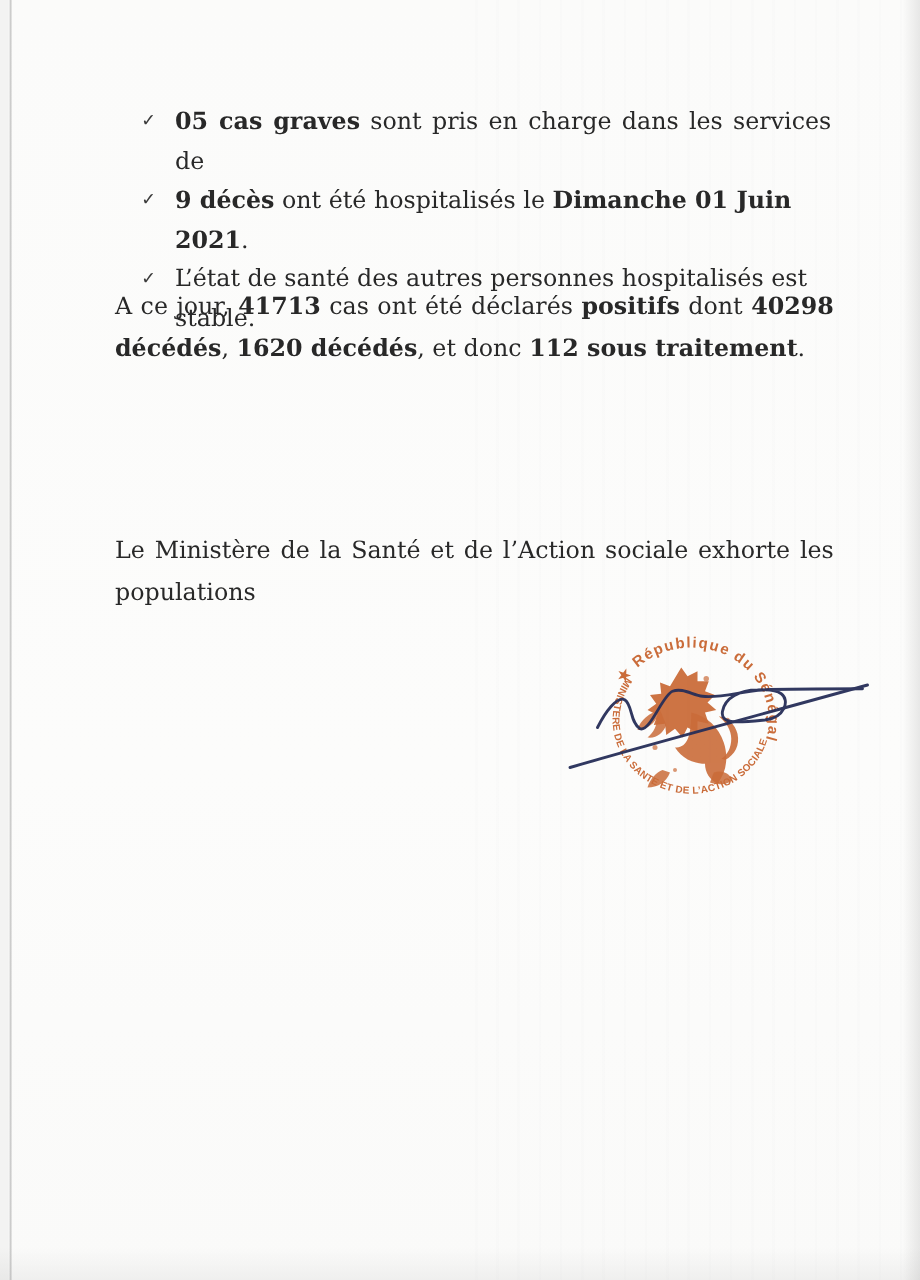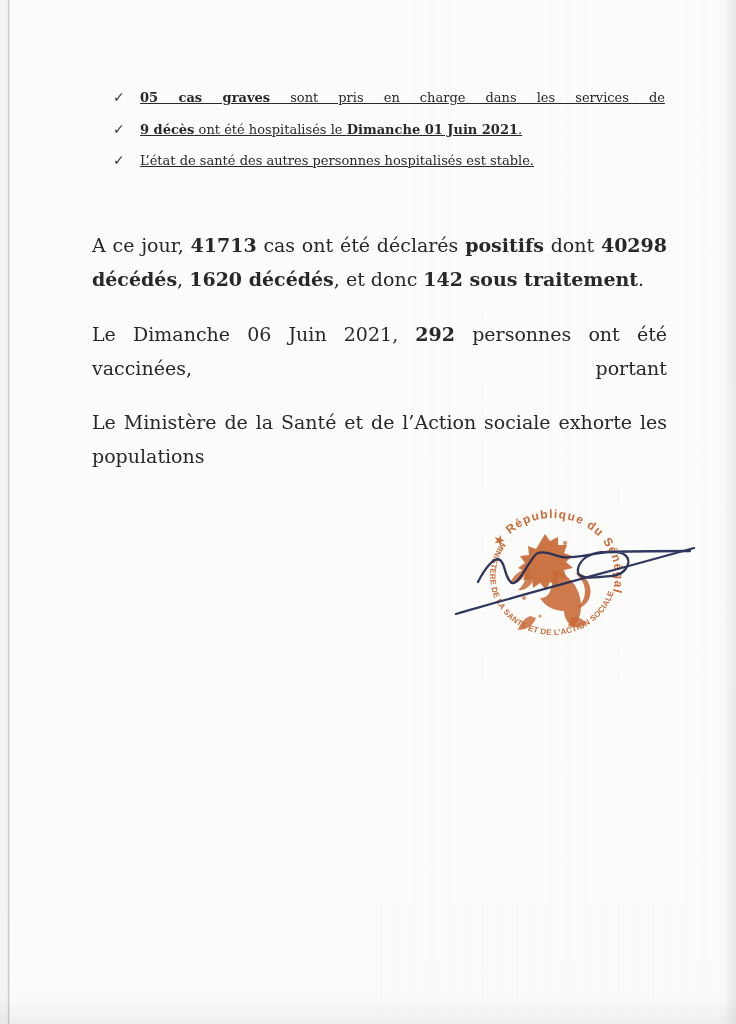--- a/index.html
+++ b/index.html
@@ -21,28 +21,28 @@
   .scan-noise { position:absolute; left:380px; top:0; width:356px; height:100%; opacity:.5;
     background:repeating-linear-gradient(90deg, rgba(190,192,198,0.07) 0 2px, rgba(0,0,0,0) 2px 17px); }
   .bottom-shade { position:absolute; left:0; bottom:0; width:100%; height:26px;
     background:linear-gradient(to bottom, rgba(160,160,160,0), rgba(160,160,160,0.12)); }
 
   
   .bullets { position:absolute; left:113px; top:82px; width:552px; }
   .bullet  { position:relative; padding-left:27px; }
   .check   { position:absolute; left:0; top:0; font-family:"DejaVu Sans", sans-serif;
              font-size:14px; line-height:31.5px; color:#3b3b3b; }
-  .bline   { font-size:13px; line-height:31.5px;text-decoration:underline; }
+  .bline   { font-size:19px; line-height:31.5px; }
   .para    { position:absolute; left:92px; width:575px; }
   .pline   { font-size:19px; line-height:34px; }
   .j       { text-align:justify; text-align-last:justify; }
   b        { font-weight:700; }
   #para-1  { top:228px; }
   #para-2  { top:317px; }
-  #para-3  { top:405px; }
+  #para-3  { top:423px; }
 
   
   .stamp-svg { position:absolute; left:440px; top:498px; }
   .ring-top    { font:700 12px "Liberation Sans", sans-serif; letter-spacing:1.2px; }
   .ring-bottom { font:700 8px  "Liberation Sans", sans-serif; letter-spacing:0.2px; }
 </style>
 </head>
 <body>
 
 <div class="page">
@@ -64,25 +64,24 @@
       <div class="bline"><b>9 décès</b><span> ont été hospitalisés le </span><b>Dimanche 01 Juin 2021</b><span>.</span></div>
     </div>
     <div class="bullet">
       <span class="check">✓</span>
       <div class="bline"><span>L’état de santé des autres personnes hospitalisés est stable.</span></div>
     </div>
   </div>
 
   <div class="para" id="para-1">
     <div class="pline j"><span>A ce jour, </span><b>41713</b><span> cas ont été déclarés </span><b>positifs</b><span> dont </span><b>40298</b></div>
-    <div class="pline"><b>décédés</b><span>, </span><b>1620 décédés</b><span>, et donc </span><b>142 sous traitement</b><span>.</span></div>
+    <div class="pline"><b>décédés</b><span>, </span><b>1620 décédés</b><span>, et donc </span><b>112 sous traitement</b><span>.</span></div>
   </div>
 
   <div class="para" id="para-2">
-    <div class="pline j"><span>Le Dimanche 06 Juin 2021, </span><b>292</b><span> personnes ont été vaccinées, portant</span></div>
   </div>
 
   <div class="para" id="para-3">
     <div class="pline j"><span>Le Ministère de la Santé et de l’Action sociale exhorte les populations</span></div>
   </div>
 
   <svg class="stamp-svg" width="260" height="165" viewBox="0 0 260 165" xmlns="http://www.w3.org/2000/svg">
     <defs>
       <path id="arcTop" d="M 59.3,49 A 62,58 0 1 1 166.7,107" fill="none"></path>
       <path id="arcBot" d="M 61.4,44.2 A 63,59 0 1 0 173.9,93.3" fill="none"></path>

